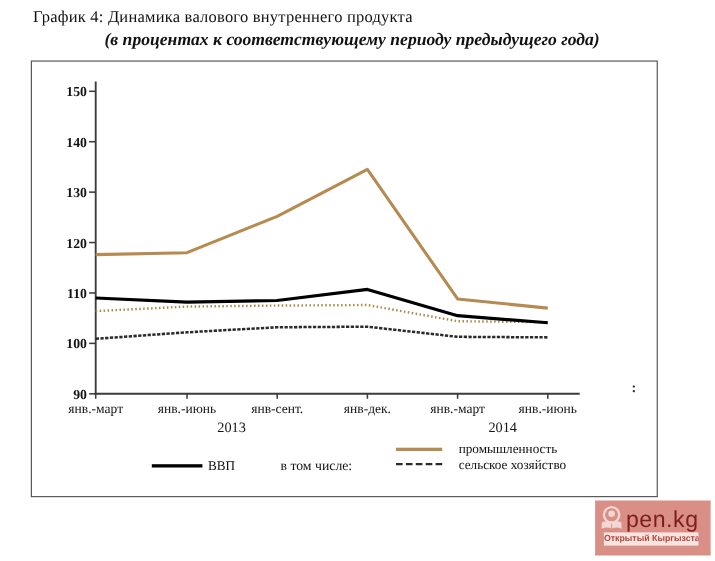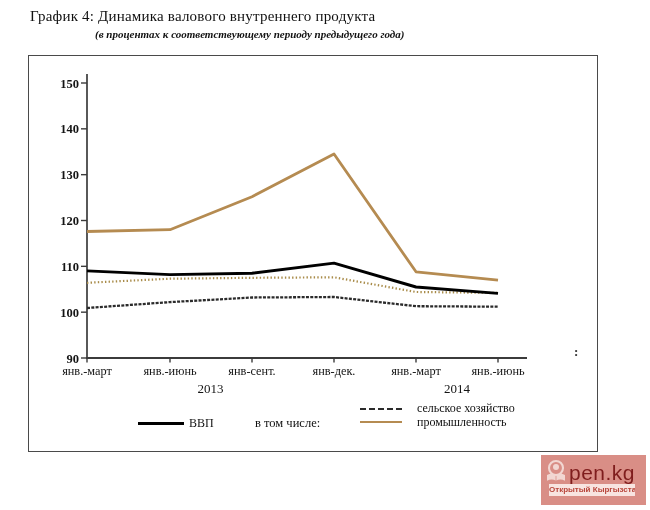--- a/index.html
+++ b/index.html
@@ -2,21 +2,21 @@
 <html><head>
 <meta charset="utf-8">
 <style>
   html,body{margin:0;padding:0;background:#ffffff;}
   body{width:650px;height:510px;position:relative;overflow:hidden;
        font-family:"Liberation Serif","DejaVu Serif",serif;color:#111;}
   .page{position:absolute;inset:0;background:#fff;}
 
   .title{position:absolute;left:30px;top:8px;font-size:15px;font-weight:400;
          letter-spacing:.2px;white-space:nowrap;}
-  .subtitle{position:absolute;left:95px;top:28px;font-size:11px;font-style:italic;
+  .subtitle{position:absolute;left:95px;top:28px;font-size:16px;font-style:italic;
             font-weight:700;white-space:nowrap;}
 
   .chart-box{position:absolute;left:28px;top:55px;width:568px;height:395px;
              border:1.4px solid #4a4a4a;background:#fff;}
 
   svg.chart{position:absolute;left:0;top:0;width:650px;height:510px;pointer-events:none;}
 
   .legend-left{position:absolute;left:138px;top:416px;display:flex;align-items:center;gap:5px;}
   .legend-mid{position:absolute;left:255px;top:416px;font-size:12.5px;}
   .legend-right{position:absolute;left:360px;top:402px;}
@@ -82,26 +82,26 @@
       <polyline points="87,270.9 170,274.6 252,273.2 334,263.1 416,287.0 498,293.4" fill="none" stroke="#000000" stroke-width="2.9" stroke-linejoin="round" stroke-linecap="butt"></polyline>
     </svg>
 
   <div class="legend-left">
     <span class="sample gdp" style="background: rgb(0, 0, 0); height: 2.9px;"></span>
     <span class="legend-label">ВВП</span>
   </div>
   <div class="legend-mid">в том числе:</div>
   <div class="legend-right">
     <div class="legend-row">
+      <span class="sample" style="background: rgb(181, 139, 81); height: 2.8px;"></span>
+      <span class="legend-label">промышленность</span>
+    </div>
+    <div class="legend-row">
       <span class="sample" style="border-top: 2px dashed rgb(43, 43, 43);"></span>
       <span class="legend-label">сельское хозяйство</span>
-    </div>
-    <div class="legend-row">
-      <span class="sample" style="background: rgb(181, 139, 81); height: 2.8px;"></span>
-      <span class="legend-label">промышленность</span>
     </div>
   </div>
 
   <div class="stray-mark">:</div>
 
   <div class="watermark">
     <svg class="wm-logo" width="24" height="24" viewBox="0 0 24 24">
       <circle cx="12" cy="9" r="7" fill="none" stroke="#f2d7d2" stroke-width="2.1"></circle>
       <circle cx="12" cy="8" r="3" fill="#f2d7d2"></circle>
       <path d="M3,16 C6,14.4 9.3,14.4 11.6,15.9 L11.6,21.5 C9.3,20.1 6,20.1 3,21.7 Z" fill="#f2d7d2"></path>

